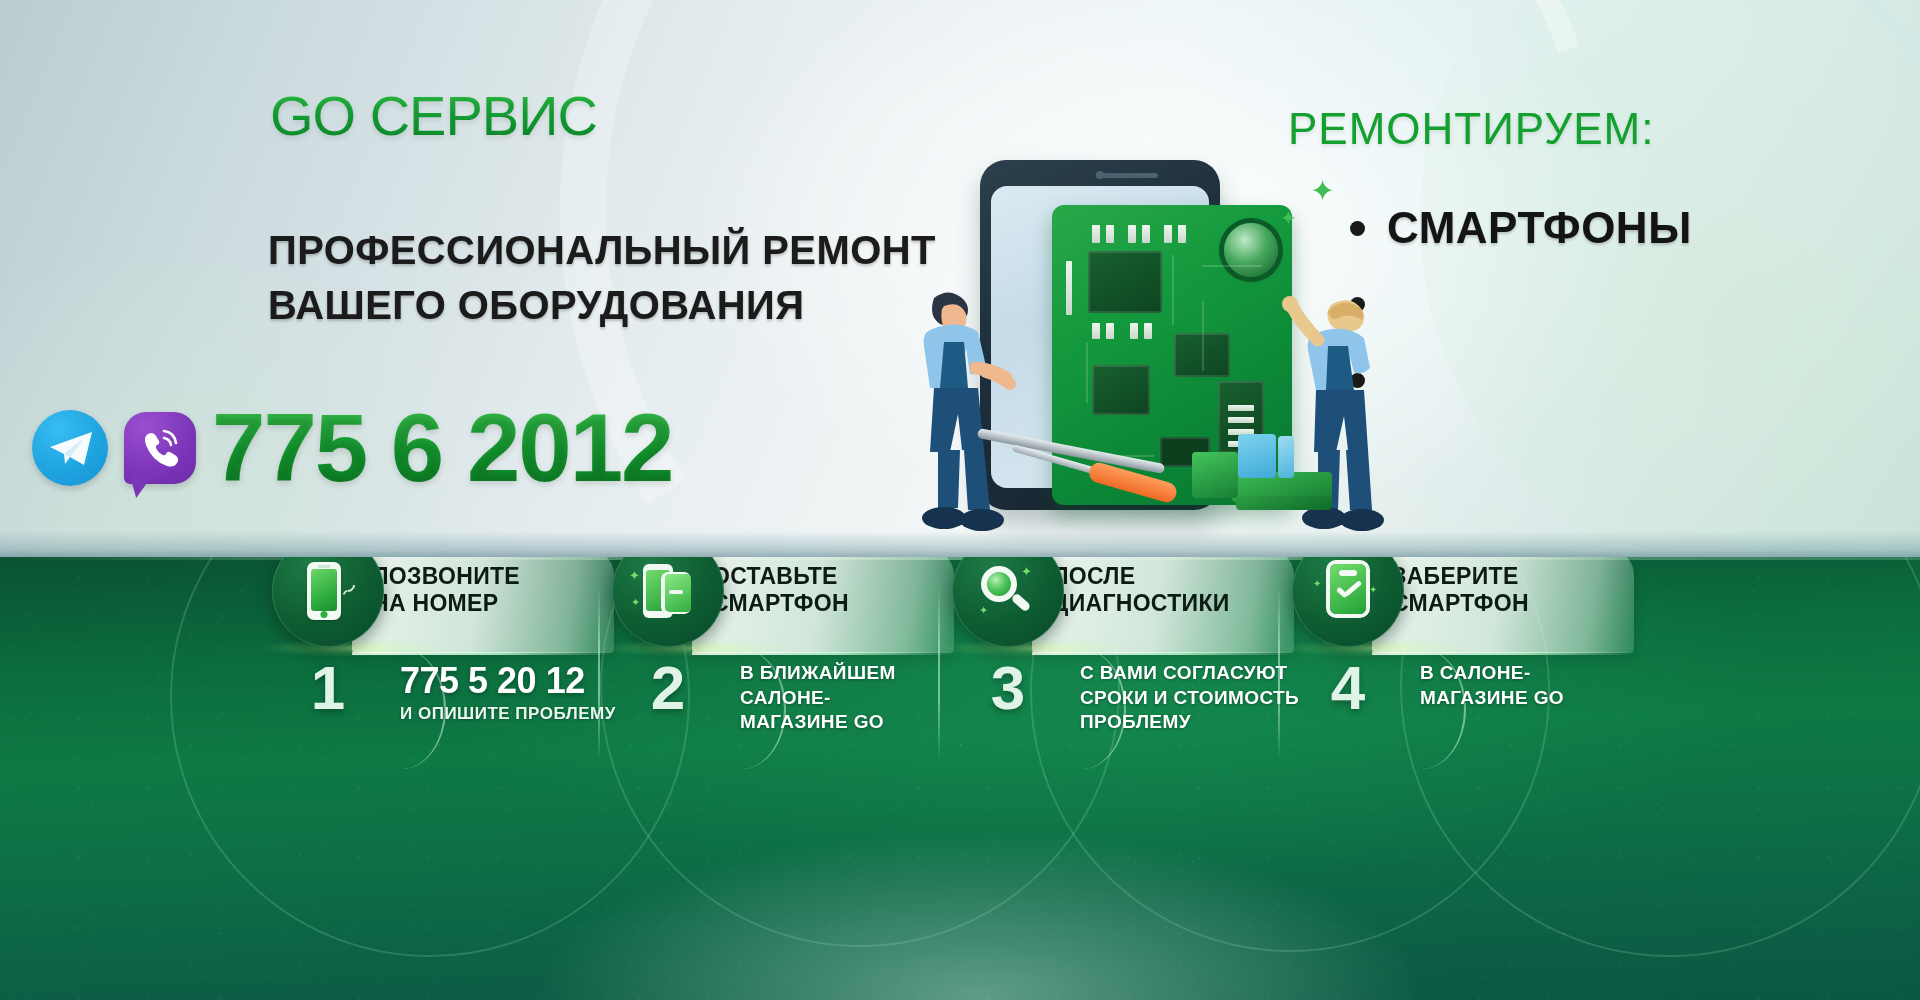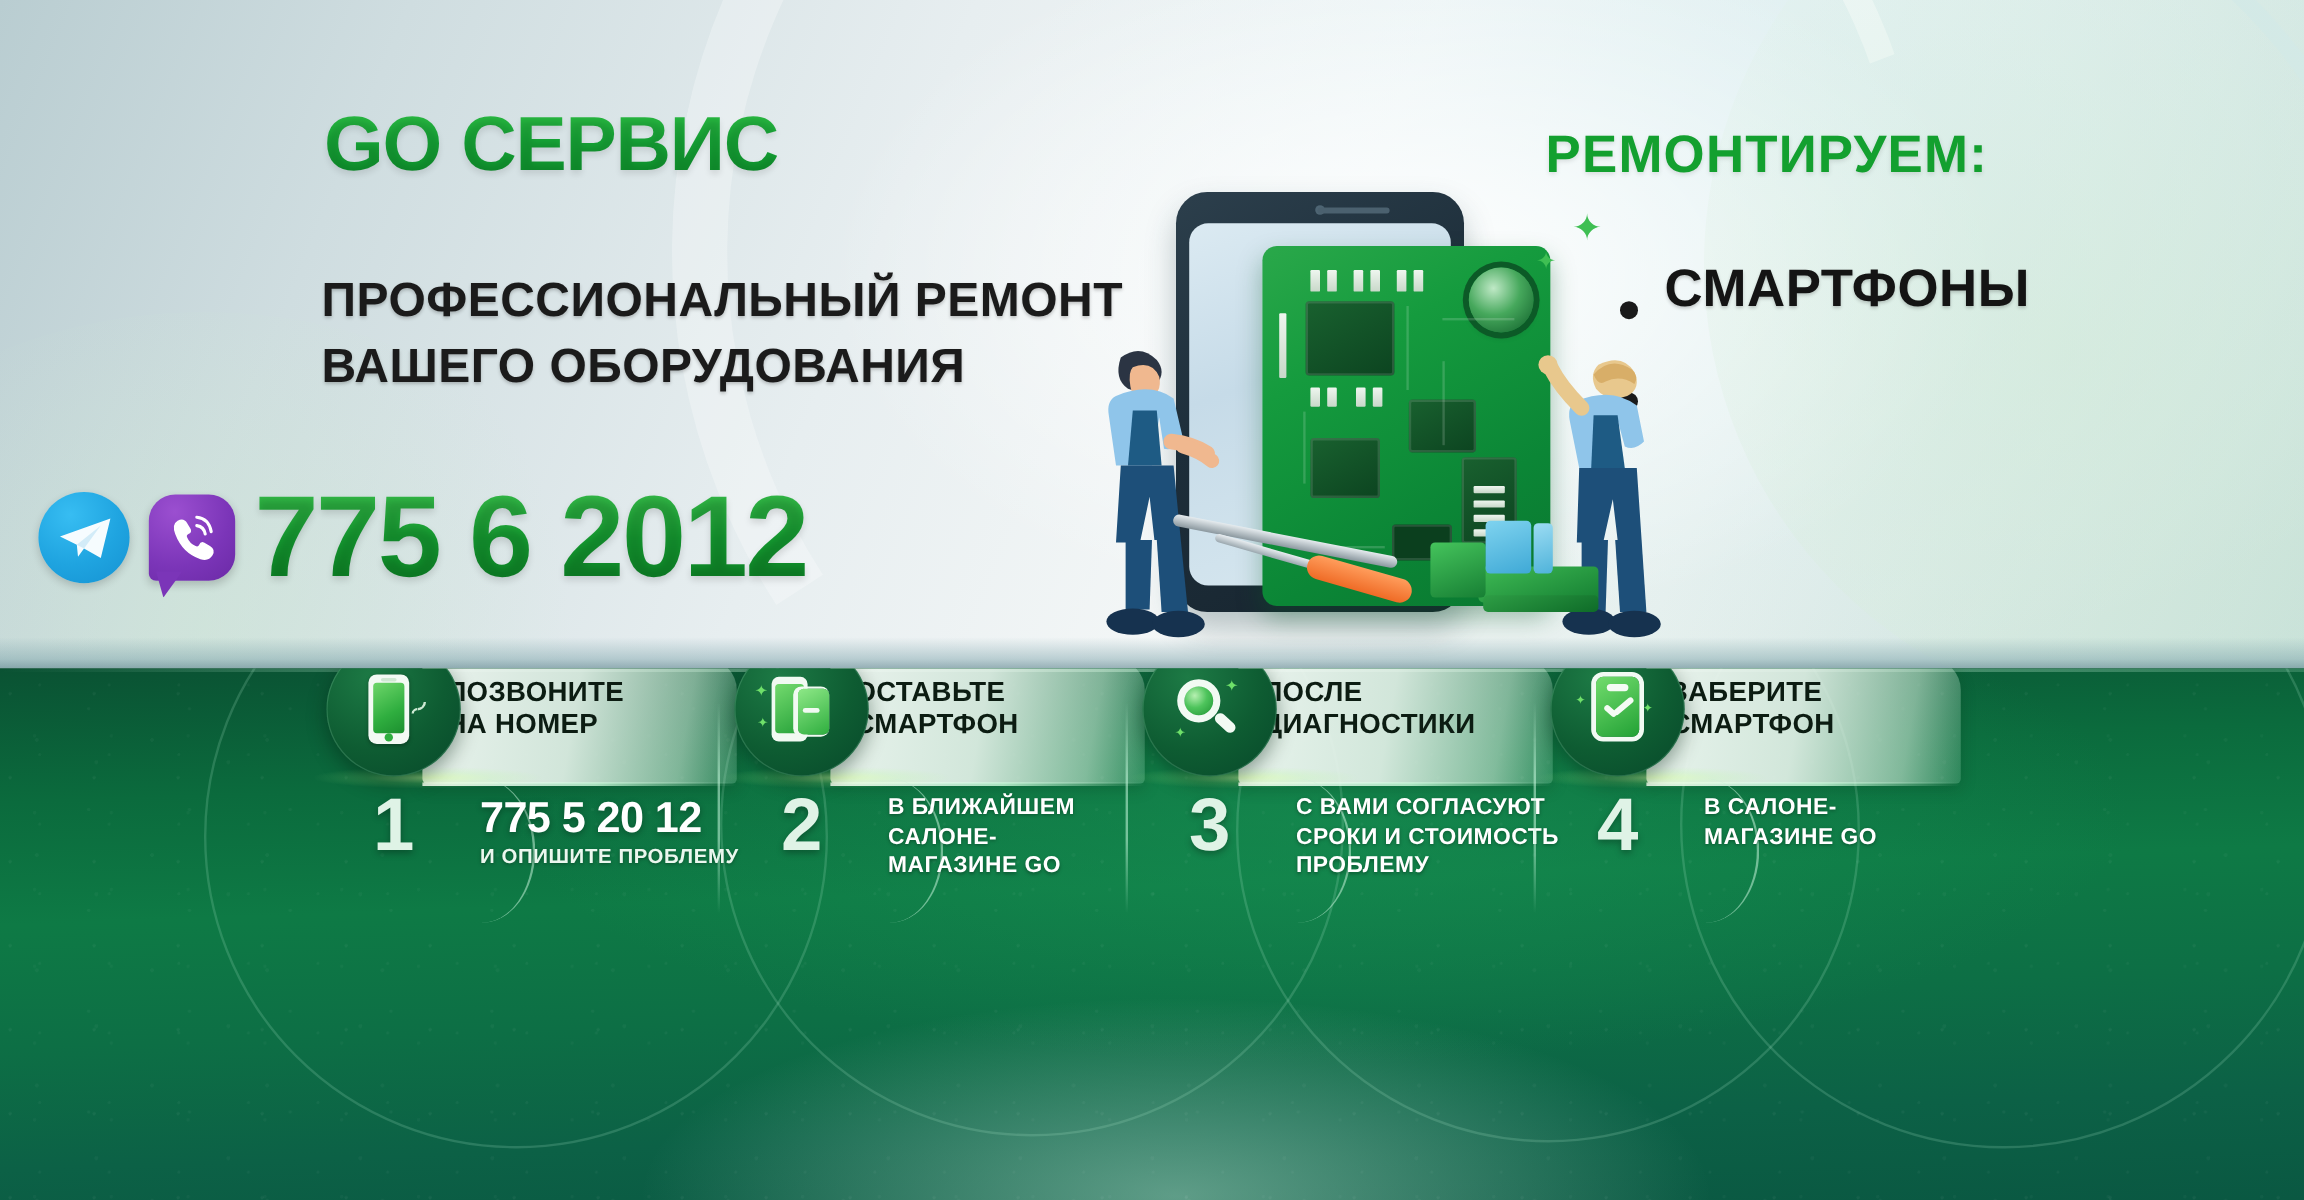--- a/index.html
+++ b/index.html
@@ -36,21 +36,21 @@
         transform:rotate(40deg); }
   .greenblob{ position:absolute; left:1420px; top:-160px; width:760px; height:760px; border-radius:50%;
         background:radial-gradient(circle at 40% 60%, rgba(210,235,214,0.55) 0%, rgba(222,241,226,0.15) 60%, rgba(255,255,255,0) 72%); }
   .greenblob2{ position:absolute; left:-180px; top:260px; width:700px; height:520px; border-radius:50%;
         background:radial-gradient(circle at 50% 50%, rgba(205,232,212,0.5) 0%, rgba(255,255,255,0) 70%); }
   .topshadow{ position:absolute; left:0; bottom:0; width:100%; height:26px;
         background:linear-gradient(180deg, rgba(150,180,185,0.0) 0%, rgba(120,160,168,0.45) 70%, rgba(90,130,140,0.6) 100%); }
 
   
   .headline{
-    position:absolute; left:270px; top:88px; font-size:64px; font-weight:bold;
+    position:absolute; left:270px; top:88px; font-size:56px; font-weight:normal;
     letter-spacing:-1px; line-height:1;
     color:#16a333;
     background:linear-gradient(180deg,#2fbf45 0%,#16a436 45%,#0d8c2a 100%);
     -webkit-background-clip:text; background-clip:text; -webkit-text-fill-color:transparent;
     text-shadow:0 3px 5px rgba(0,0,0,0.10);
     white-space:nowrap;
   }
   .sub1,.sub2{
     position:absolute; left:268px; font-size:40px; font-weight:bold; color:#1b1b1b;
     letter-spacing:0.4px; white-space:nowrap;
@@ -75,26 +75,26 @@
     font-size:96px; font-weight:bold; letter-spacing:-2px; line-height:1;
     color:#16a333;
     background:linear-gradient(180deg,#3cc14d 0%,#159c31 50%,#0a7d23 100%);
     -webkit-background-clip:text; background-clip:text; -webkit-text-fill-color:transparent;
     text-shadow:0 3px 6px rgba(0,0,0,0.13);
     white-space:nowrap;
   }
 
   
   .repair-title{
-    position:absolute; left:1288px; top:104px; font-size:44px; font-weight:bold;
+    position:absolute; left:1288px; top:104px; font-size:44px; font-weight:normal;
     color:#13a02f; letter-spacing:1px; white-space:nowrap;
     text-shadow:0 2px 4px rgba(0,0,0,0.12);
   }
   .repair-list{ position:absolute; left:1350px; top:190px; }
-  .repair-item{ display:flex; align-items:flex-end; gap:22px; height:76px; }
+  .repair-item{ display:flex; align-items:center; gap:22px; height:76px; }
   .repair-item .dot{ width:15px; height:15px; border-radius:50%; background:#1a1a1a; flex:0 0 auto; }
   .repair-item .lbl{ font-size:44px; font-weight:bold; color:#141414; letter-spacing:0.5px;
                      text-shadow:0 2px 3px rgba(0,0,0,0.20); white-space:nowrap; }
 
   
   .illus{ position:absolute; left:880px; top:150px; width:520px; height:407px; }
   .tablet{ position:absolute; left:100px; top:10px; width:240px; height:350px; border-radius:26px;
     background:linear-gradient(150deg,#2c3f4c 0%,#1d2e3a 45%,#17242e 100%);
     box-shadow:0 14px 26px rgba(30,60,70,0.28); }
   .tablet-scr{ position:absolute; left:11px; top:26px; right:11px; bottom:22px; border-radius:16px;

